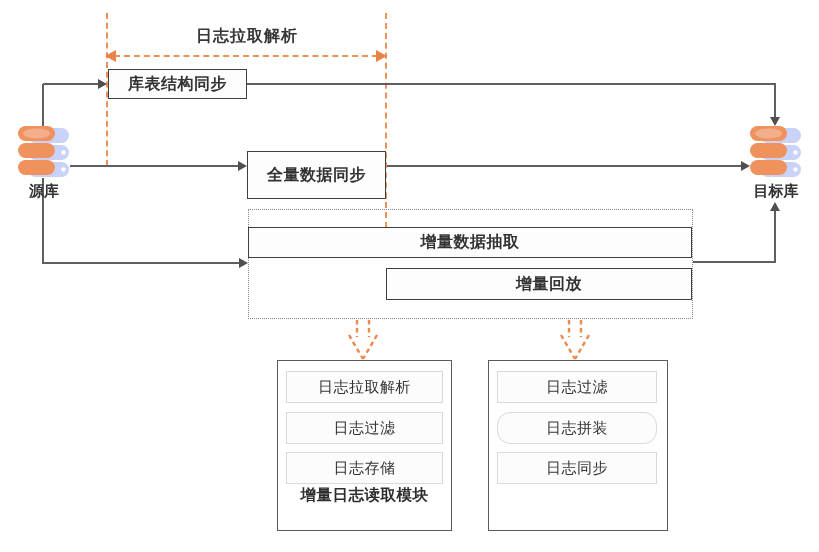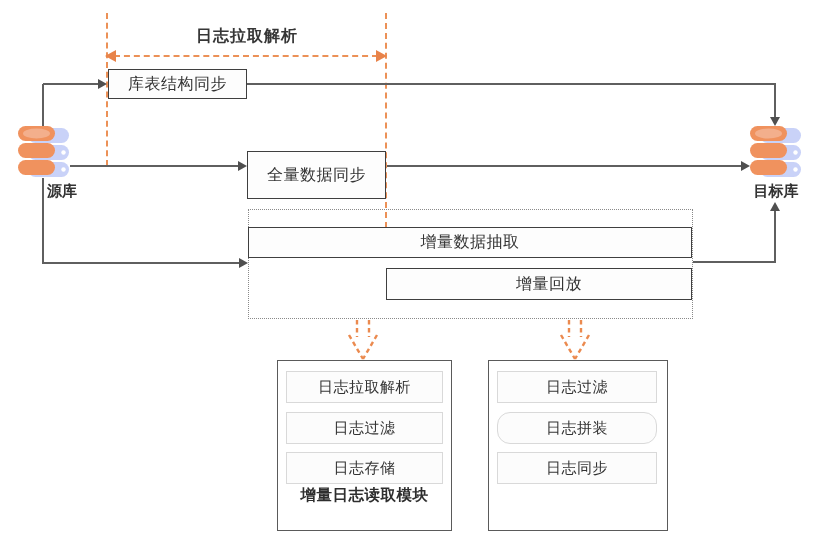--- a/index.html
+++ b/index.html
@@ -19,21 +19,21 @@
   
   .odash-v{position:absolute;width:0;border-left:2px dashed #EC9157;}
   .odash-h{position:absolute;height:0;border-top:2px dashed #EC9157;}
   .oah{position:absolute;width:0;height:0;}
   .oah-left{border-top:6px solid transparent;border-bottom:6px solid transparent;border-right:11px solid #E8834A;}
   .oah-right{border-top:6px solid transparent;border-bottom:6px solid transparent;border-left:11px solid #E8834A;}
   
   .fbox{
     position:absolute;background:#fdfdfd;border:1.5px solid #3f3f3f;
     display:flex;align-items:center;justify-content:center;
-    font-size:16px;font-weight:400;color:#333;box-sizing:border-box;letter-spacing:.5px;
+    font-size:16px;font-weight:700;color:#333;box-sizing:border-box;letter-spacing:.5px;
   }
   .dotted-group{position:absolute;border:1.5px dotted #8a8a8a;box-sizing:border-box;}
   .annot{position:absolute;text-align:center;font-size:16px;font-weight:600;color:#363636;letter-spacing:1px;}
   .dblabel{position:absolute;text-align:center;font-size:15px;font-weight:700;color:#333;}
   
   .module{position:absolute;border:1.5px solid #5a5a5a;box-sizing:border-box;background:transparent;text-decoration:underline;}
   .mitem{
     position:absolute;left:8px;height:32px;background:#fcfcfc;border:1px solid #d9d9d9;
     display:flex;align-items:center;justify-content:center;font-size:15px;font-weight:500;color:#333;
     box-sizing:border-box;letter-spacing:.5px;
@@ -79,21 +79,21 @@
     </g>
     <g fill="#F0925E">
       <rect x="0" y="0" width="37" height="15" rx="7.5"></rect>
       <rect x="0" y="17" width="37" height="15" rx="7.5"></rect>
       <rect x="0" y="34" width="37" height="15" rx="7.5"></rect>
     </g>
     <ellipse cx="18.5" cy="7.5" rx="13.5" ry="5" fill="#F3AF8C"></ellipse>
     <circle cx="45.5" cy="26.5" r="2.2" fill="#ffffff"></circle>
     <circle cx="45.5" cy="43.5" r="2.2" fill="#ffffff"></circle>
   </svg>
-  <div class="dblabel" style="left:22px;top:182px;width:80px;">源库</div>
+  <div class="dblabel" style="left:4px;top:182px;width:80px;">源库</div>
 
   <svg class="abs" style="left:750px;top:126px;" width="52" height="52" viewBox="0 0 52 52">
     <g fill="#C9D2F8">
       <rect x="10" y="2" width="41" height="15" rx="7.5"></rect>
       <rect x="10" y="19" width="41" height="15" rx="7.5"></rect>
       <rect x="10" y="36" width="41" height="15" rx="7.5"></rect>
     </g>
     <g fill="#F0925E">
       <rect x="0" y="0" width="37" height="15" rx="7.5"></rect>
       <rect x="0" y="17" width="37" height="15" rx="7.5"></rect>

